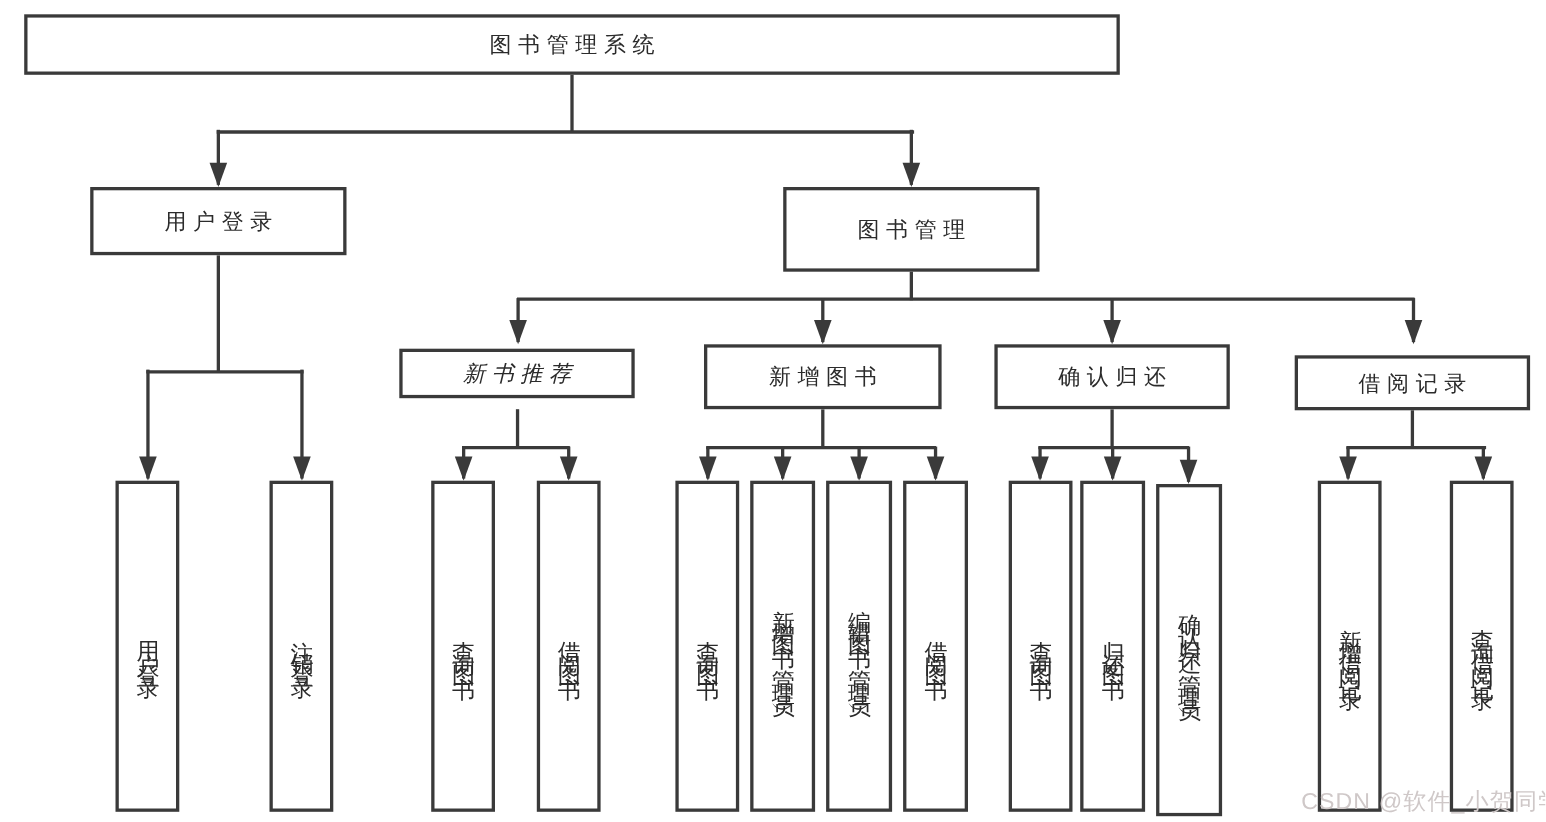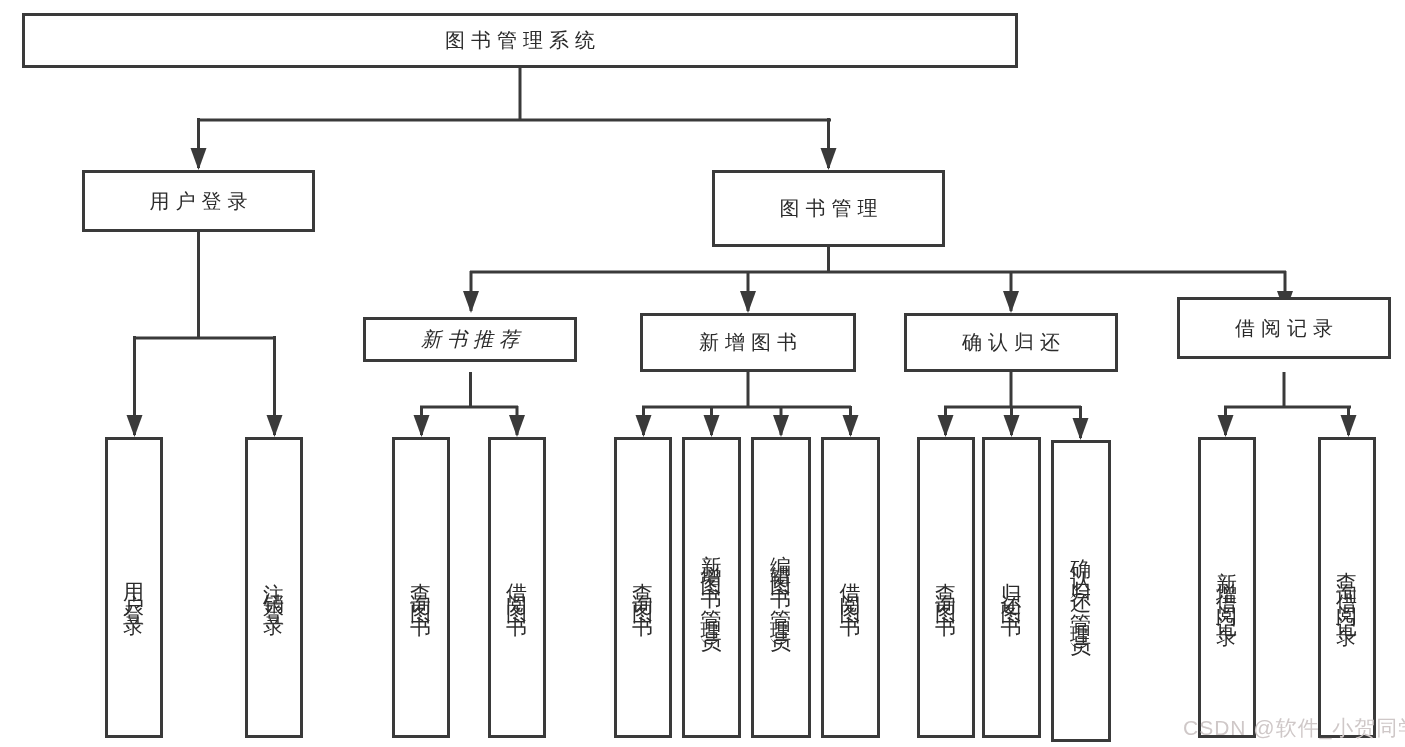--- a/index.html
+++ b/index.html
@@ -117,21 +117,21 @@
 
   <div class="box" style="left:363px;top:317px;width:214px;height:45px;font-style:italic;">
     <span class="hlabel">新书推荐</span>
   </div>
   <div class="box" style="left:640px;top:313px;width:216px;height:59px;">
     <span class="hlabel">新增图书</span>
   </div>
   <div class="box" style="left:904px;top:313px;width:214px;height:59px;">
     <span class="hlabel">确认归还</span>
   </div>
-  <div class="box" style="left:1177px;top:297px;width:214px;height:62px;">
+  <div class="box" style="left:1177px;top:323px;width:214px;height:50px;">
     <span class="hlabel">借阅记录</span>
   </div>
 
   <div class="box leaf" style="left:105px;top:437px;width:58px;height:301px;">
     <span class="vlabel">用户登录</span>
   </div>
   <div class="box leaf" style="left:245px;top:437px;width:58px;height:301px;">
     <span class="vlabel">注销登录</span>
   </div>
 

